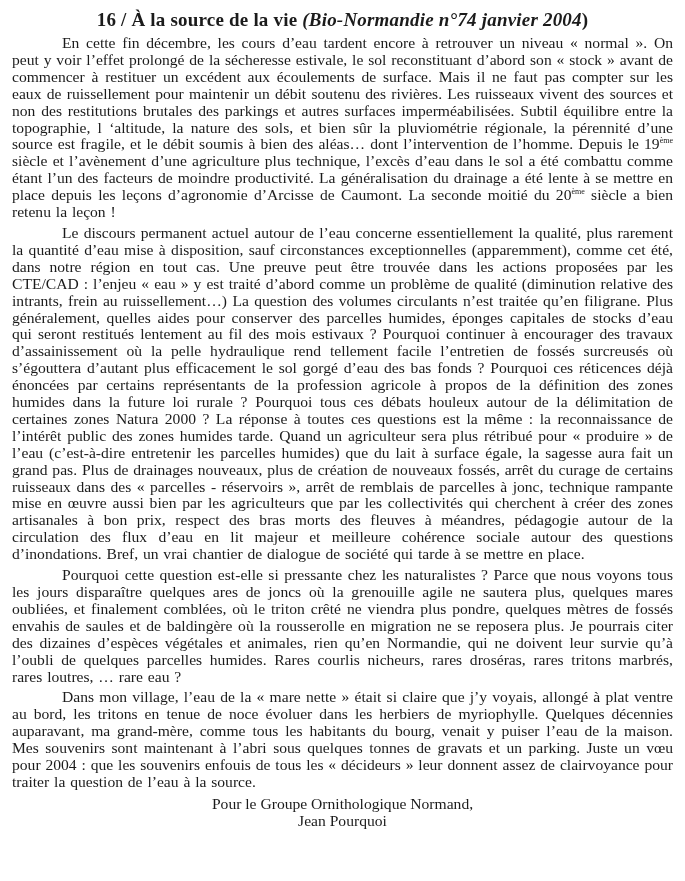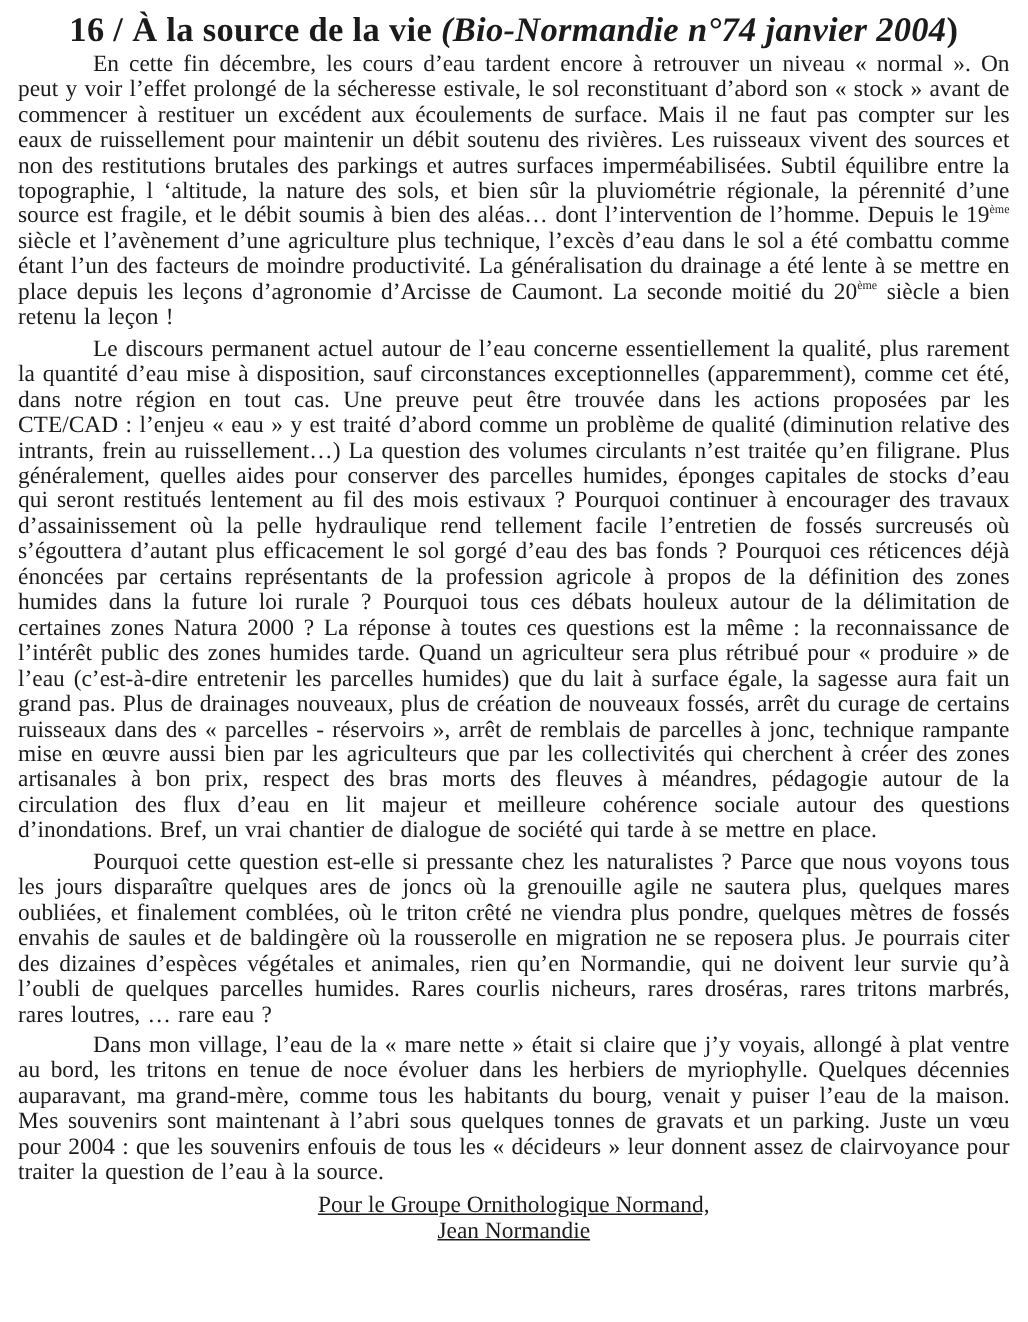--- a/index.html
+++ b/index.html
@@ -9,21 +9,21 @@
     box-sizing: border-box;
     padding: 9px 8px 0 8px;
     background: #ffffff;
     color: #1b1b1b;
     font-family: "Liberation Serif", serif;
     font-size: 15.6px;
     line-height: 16.9px;
     overflow: hidden;
   }
   .title {
-    font-size: 23px;
+    font-size: 19px;
     line-height: 22px;
     font-weight: bold;
     text-align: center;
     margin: 0 0 3px 0;
     letter-spacing: 0.2px;
   }
   .title .ref { font-style: italic; }
   .para {
     margin: 4px;
     text-align: justify;
@@ -31,37 +31,36 @@
     word-spacing: 0.06em;
   }
   .sup {
     font-size: 8px;
     vertical-align: super;
     line-height: 0;
   }
   .signature {
     text-align: center;
     margin: 0;
-    text-decoration: underline;
   }
   .signature .sig-line { line-height: 17.5px; }
 </style>
 </head>
 <body>
 
 <div class="page">
 
   <h1 class="title"><span>16 / À la source de la vie </span><span class="ref">(Bio-Normandie n°74 janvier 2004</span><span>)</span></h1>
 
   <p class="para"><span>En cette fin décembre, les cours d’eau tardent encore à retrouver un niveau «&nbsp;normal&nbsp;». On peut y voir l’effet prolongé de la sécheresse estivale, le sol reconstituant d’abord son «&nbsp;stock&nbsp;» avant de commencer à restituer un excédent aux écoulements de surface. Mais il ne faut pas compter sur les eaux de ruissellement pour maintenir un débit soutenu des rivières. Les ruisseaux vivent des sources et non des restitutions brutales des parkings et autres surfaces imperméabilisées. Subtil équilibre entre la topographie, l ‘altitude, la nature des sols, et bien sûr la pluviométrie régionale, la pérennité d’une source est fragile, et le débit soumis à bien des aléas… dont l’intervention de l’homme. Depuis le 19</span><span class="sup">ème</span><span> siècle et l’avènement d’une agriculture plus technique, l’excès d’eau dans le sol a été combattu comme étant l’un des facteurs de moindre productivité. La généralisation du drainage a été lente à se mettre en place depuis les leçons d’agronomie d’Arcisse de Caumont. La seconde moitié du 20</span><span class="sup">ème</span><span> siècle a bien retenu la leçon&nbsp;!</span></p>
 
   <p class="para">Le discours permanent actuel autour de l’eau concerne essentiellement la qualité, plus rarement la quantité d’eau mise à disposition, sauf circonstances exceptionnelles (apparemment), comme cet été, dans notre région en tout cas. Une preuve peut être trouvée dans les actions proposées par les CTE/CAD&nbsp;: l’enjeu «&nbsp;eau&nbsp;» y est traité d’abord comme un problème de qualité (diminution relative des intrants, frein au ruissellement…) La question des volumes circulants n’est traitée qu’en filigrane. Plus généralement, quelles aides pour conserver des parcelles humides, éponges capitales de stocks d’eau qui seront restitués lentement au fil des mois estivaux&nbsp;? Pourquoi continuer à encourager des travaux d’assainissement où la pelle hydraulique rend tellement facile l’entretien de fossés surcreusés où s’égouttera d’autant plus efficacement le sol gorgé d’eau des bas fonds&nbsp;? Pourquoi ces réticences déjà énoncées par certains représentants de la profession agricole à propos de la définition des zones humides dans la future loi rurale&nbsp;? Pourquoi tous ces débats houleux autour de la délimitation de certaines zones Natura 2000&nbsp;? La réponse à toutes ces questions est la même&nbsp;: la reconnaissance de l’intérêt public des zones humides tarde. Quand un agriculteur sera plus rétribué pour «&nbsp;produire&nbsp;» de l’eau (c’est-à-dire entretenir les parcelles humides) que du lait à surface égale, la sagesse aura fait un grand pas. Plus de drainages nouveaux, plus de création de nouveaux fossés, arrêt du curage de certains ruisseaux dans des «&nbsp;parcelles - réservoirs&nbsp;», arrêt de remblais de parcelles à jonc, technique rampante mise en œuvre aussi bien par les agriculteurs que par les collectivités qui cherchent à créer des zones artisanales à bon prix, respect des bras morts des fleuves à méandres, pédagogie autour de la circulation des flux d’eau en lit majeur et meilleure cohérence sociale autour des questions d’inondations. Bref, un vrai chantier de dialogue de société qui tarde à se mettre en place.</p>
 
   <p class="para">Pourquoi cette question est-elle si pressante chez les naturalistes&nbsp;? Parce que nous voyons tous les jours disparaître quelques ares de joncs où la grenouille agile ne sautera plus, quelques mares oubliées, et finalement comblées, où le triton crêté ne viendra plus pondre, quelques mètres de fossés envahis de saules et de baldingère où la rousserolle en migration ne se reposera plus. Je pourrais citer des dizaines d’espèces végétales et animales, rien qu’en Normandie, qui ne doivent leur survie qu’à l’oubli de quelques parcelles humides. Rares courlis nicheurs, rares droséras, rares tritons marbrés, rares loutres, … rare eau&nbsp;?</p>
 
   <p class="para">Dans mon village, l’eau de la «&nbsp;mare nette&nbsp;» était si claire que j’y voyais, allongé à plat ventre au bord, les tritons en tenue de noce évoluer dans les herbiers de myriophylle. Quelques décennies auparavant, ma grand-mère, comme tous les habitants du bourg, venait y puiser l’eau de la maison. Mes souvenirs sont maintenant à l’abri sous quelques tonnes de gravats et un parking. Juste un vœu pour 2004&nbsp;: que les souvenirs enfouis de tous les «&nbsp;décideurs&nbsp;» leur donnent assez de clairvoyance pour traiter la question de l’eau à la source.</p>
 
   <div class="signature">
     <div class="sig-line">Pour le Groupe Ornithologique Normand,</div>
-    <div class="sig-line">Jean Normandie</div>
+    <div class="sig-line">Jean Pourquoi</div>
   </div>
 
 </div>
 
 </body></html>

